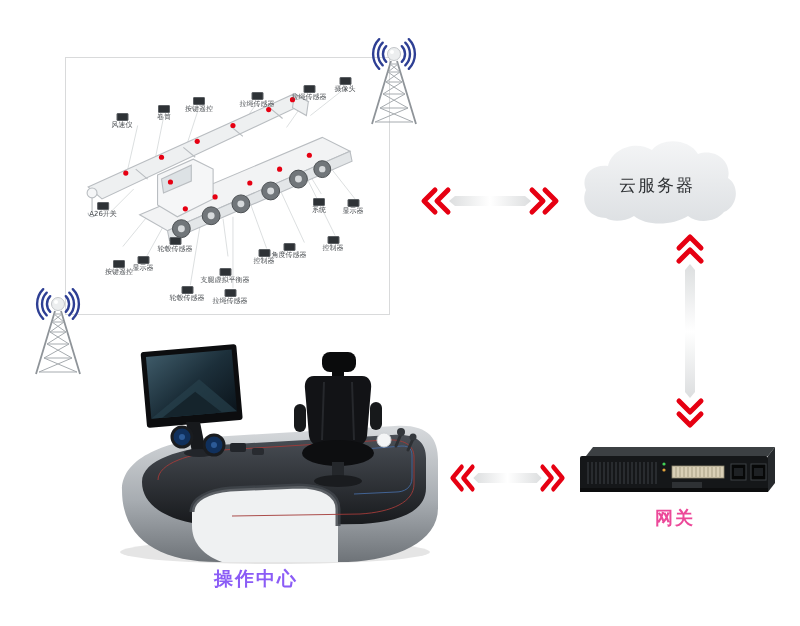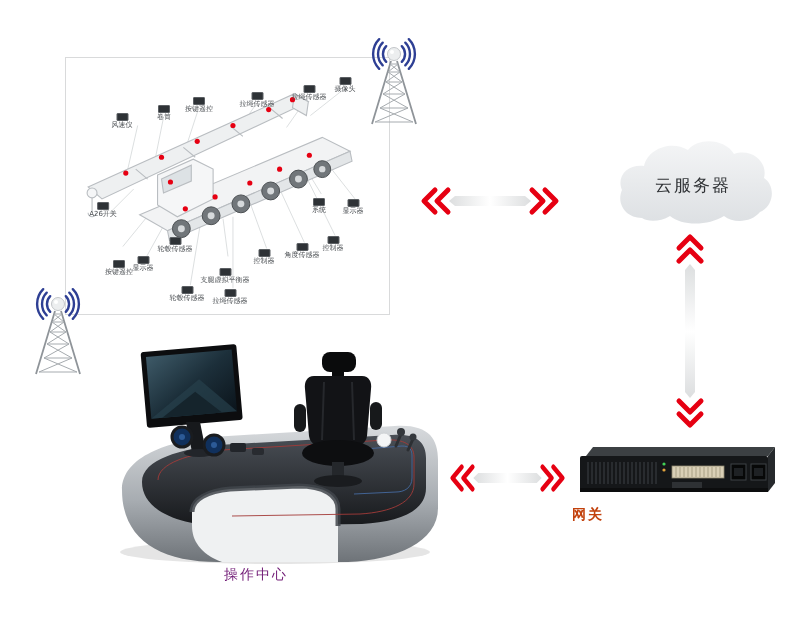--- a/index.html
+++ b/index.html
@@ -16,35 +16,35 @@
   }
   .panel svg.truck { position:absolute; inset:0; width:100%; height:100%; }
   .sensor {
     position:absolute; display:flex; flex-direction:column; align-items:center;
     gap:1px; transform:translate(-50%,-50%); z-index:3;
   }
   .sensor .chip { width:12px; height:8px; background:#2e3236; border:1px solid #5b5f63; border-radius:1px; }
   .sensor .lbl { font-size:7px; line-height:1; color:#4a4e52; white-space:nowrap; }
 
   
-  .cloud-wrap { position:absolute; left:612px; top:130px; width:162px; height:98px; }
+  .cloud-wrap { position:absolute; left:576px; top:130px; width:162px; height:98px; }
   .cloud-wrap svg { position:absolute; inset:0; }
   .cloud-label {
     position:absolute; left:0; top:44px; width:100%; text-align:center;
     font-size:17px; letter-spacing:2px; color:#2f3235;
   }
   .gateway-wrap { position:absolute; left:572px; top:440px; width:206px; height:64px; }
   .gateway-label {
-    position:absolute; left:572px; top:506px; width:206px; text-align:left;
-    font-size:14px; font-weight:600; color:#c2410c; letter-spacing:2px;
+    position:absolute; left:572px; top:506px; width:206px; text-align:center;
+    font-size:18px; font-weight:600; color:#ec4899; letter-spacing:2px;
   }
   .console-wrap { position:absolute; left:100px; top:340px; width:345px; height:230px; }
   .console-label {
     position:absolute; left:106px; top:566px; width:300px; text-align:center;
-    font-size:14px; font-weight:400; color:#701a75; letter-spacing:2px;
+    font-size:19px; font-weight:700; color:#8b5cf6; letter-spacing:2px;
   }
 
   .tower { position:absolute; width:76px; height:92px; z-index:5; }
   .tower-top { left:356px; top:36px; }
   .tower-left { left:20px; top:286px; }
 
   .arrow-h1 { position:absolute; left:415px; top:185px; width:150px; height:32px; }
   .arrow-h2 { position:absolute; left:445px; top:462px; width:125px; height:32px; }
   .arrow-v  { position:absolute; left:674px; top:228px; width:32px; height:206px; }
   .arrow-h2 svg { width:100%; height:100%; }
@@ -152,21 +152,21 @@
       <span class="lbl">轮毂传感器</span>
     </div>
   <div class="sensor" style="left:159px;top:218px">
       <span class="chip"></span>
       <span class="lbl">支腿虚拟平衡器</span>
     </div>
   <div class="sensor" style="left:198px;top:199px">
       <span class="chip"></span>
       <span class="lbl">控制器</span>
     </div>
-  <div class="sensor" style="left:236px;top:193px">
+  <div class="sensor" style="left:223px;top:193px">
       <span class="chip"></span>
       <span class="lbl">角度传感器</span>
     </div>
   <div class="sensor" style="left:267px;top:186px">
       <span class="chip"></span>
       <span class="lbl">控制器</span>
     </div>
   <div class="sensor" style="left:253px;top:148px">
       <span class="chip"></span>
       <span class="lbl">系统</span>

